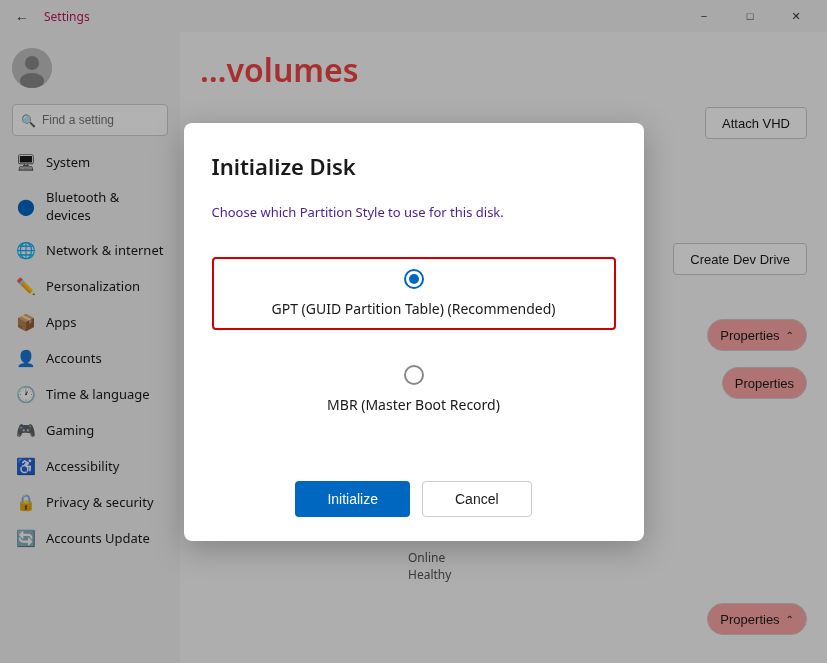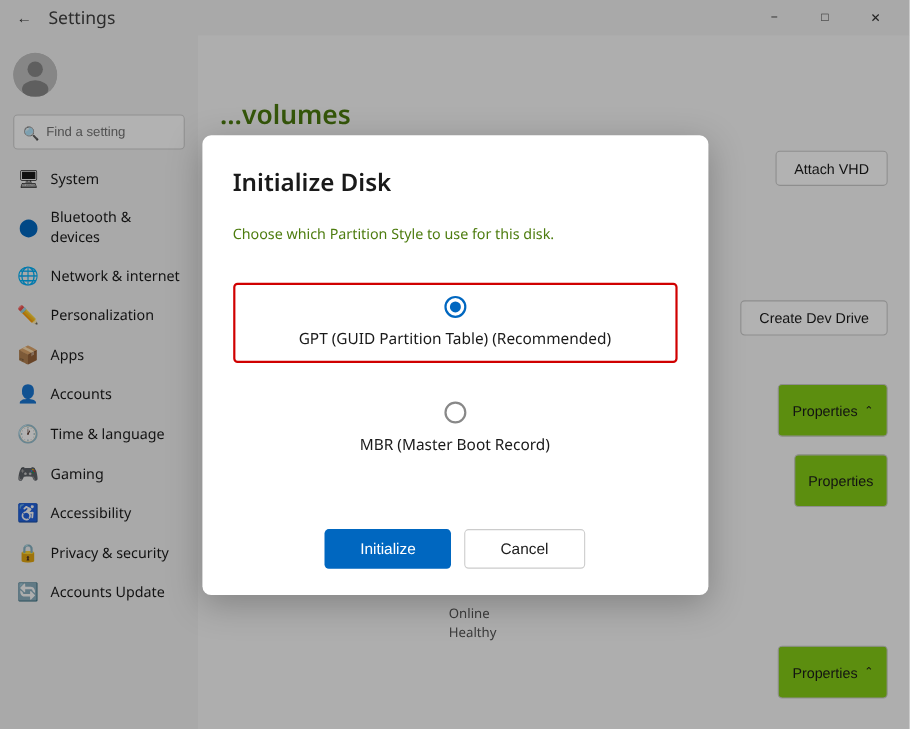--- a/index.html
+++ b/index.html
@@ -42,22 +42,22 @@
       border-radius: 4px;
       display: flex; align-items: center; justify-content: center;
       cursor: pointer;
       background: transparent;
       border: none;
       font-size: 14px;
       color: #333;
     }
 
     .title-text {
-      font-size: 16px;
-      color: #404040;
+      font-size: 12px;
+      color: #be185d;
     }
 
     .window-controls {
       display: flex;
       gap: 0;
     }
 
     .win-ctrl {
       width: 46px; height: 32px;
       display: flex; align-items: center; justify-content: center;
@@ -168,25 +168,24 @@
     
     .right-panel {
       flex: 1;
       background: #f9f9f9;
       padding: 16px 20px;
       overflow: auto;
       position: relative;
     }
 
     .panel-title {
-      font-size: 24px;
+      font-size: 32px;
       font-weight: 600;
-      color: #4d7c0f;
+      color: #ef4444;
       margin-bottom: 16px;
-      margin-top: 40px;
     }
 
     .action-btn {
       height: 32px;
       padding: 0 16px;
       border: 1px solid #ccc;
       border-radius: 4px;
       background: white;
       font-size: 13px;
       cursor: pointer;
@@ -197,25 +196,25 @@
     }
 
     .properties-row {
       display: flex;
       align-items: center;
       justify-content: flex-end;
       margin-bottom: 8px;
     }
 
     .properties-btn {
-      height: 48px;
+      height: 32px;
       padding: 0 12px;
       border: 1px solid #ccc;
-      border-radius: 4px;
-      background: #84cc16;
+      border-radius: 16px;
+      background: #fca5a5;
       font-size: 13px;
       cursor: pointer;
       color: #1a1a1a;
       display: inline-flex;
       align-items: center;
       gap: 6px;
     }
 
     .chevron-icon {
       font-size: 10px;
@@ -247,21 +246,21 @@
 
     .dialog-title {
       font-size: 22px;
       font-weight: 600;
       color: #1a1a1a;
       margin-bottom: 10px;
     }
 
     .dialog-subtitle {
       font-size: 13px;
-      color: #4d7c0f;
+      color: #4c1d95;
       margin-bottom: 24px;
     }
 
     .radio-option {
       display: flex;
       align-items: center;
       gap: 10px;
       padding: 10px 12px;
       border-radius: 4px;
       cursor: pointer;

